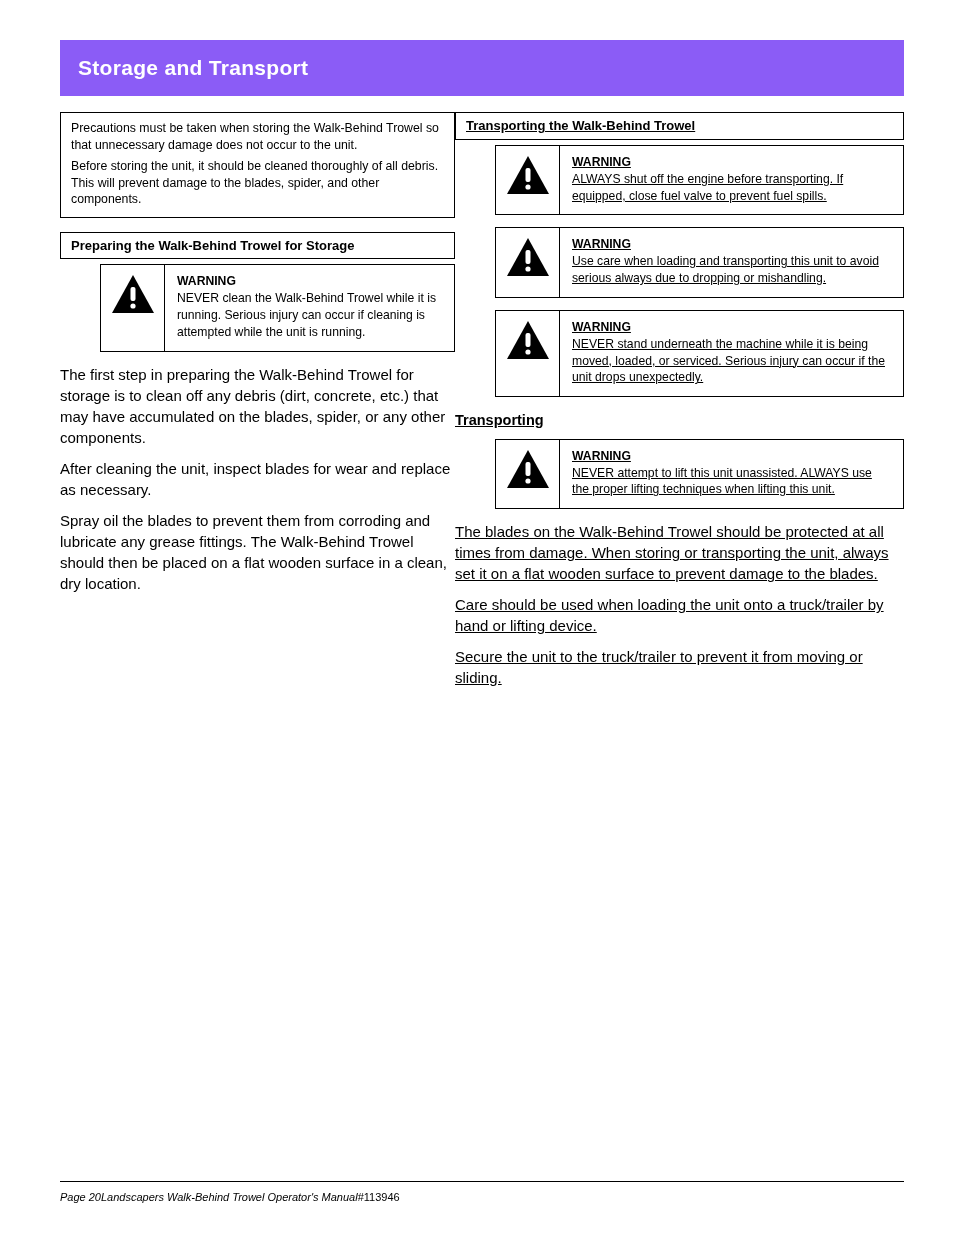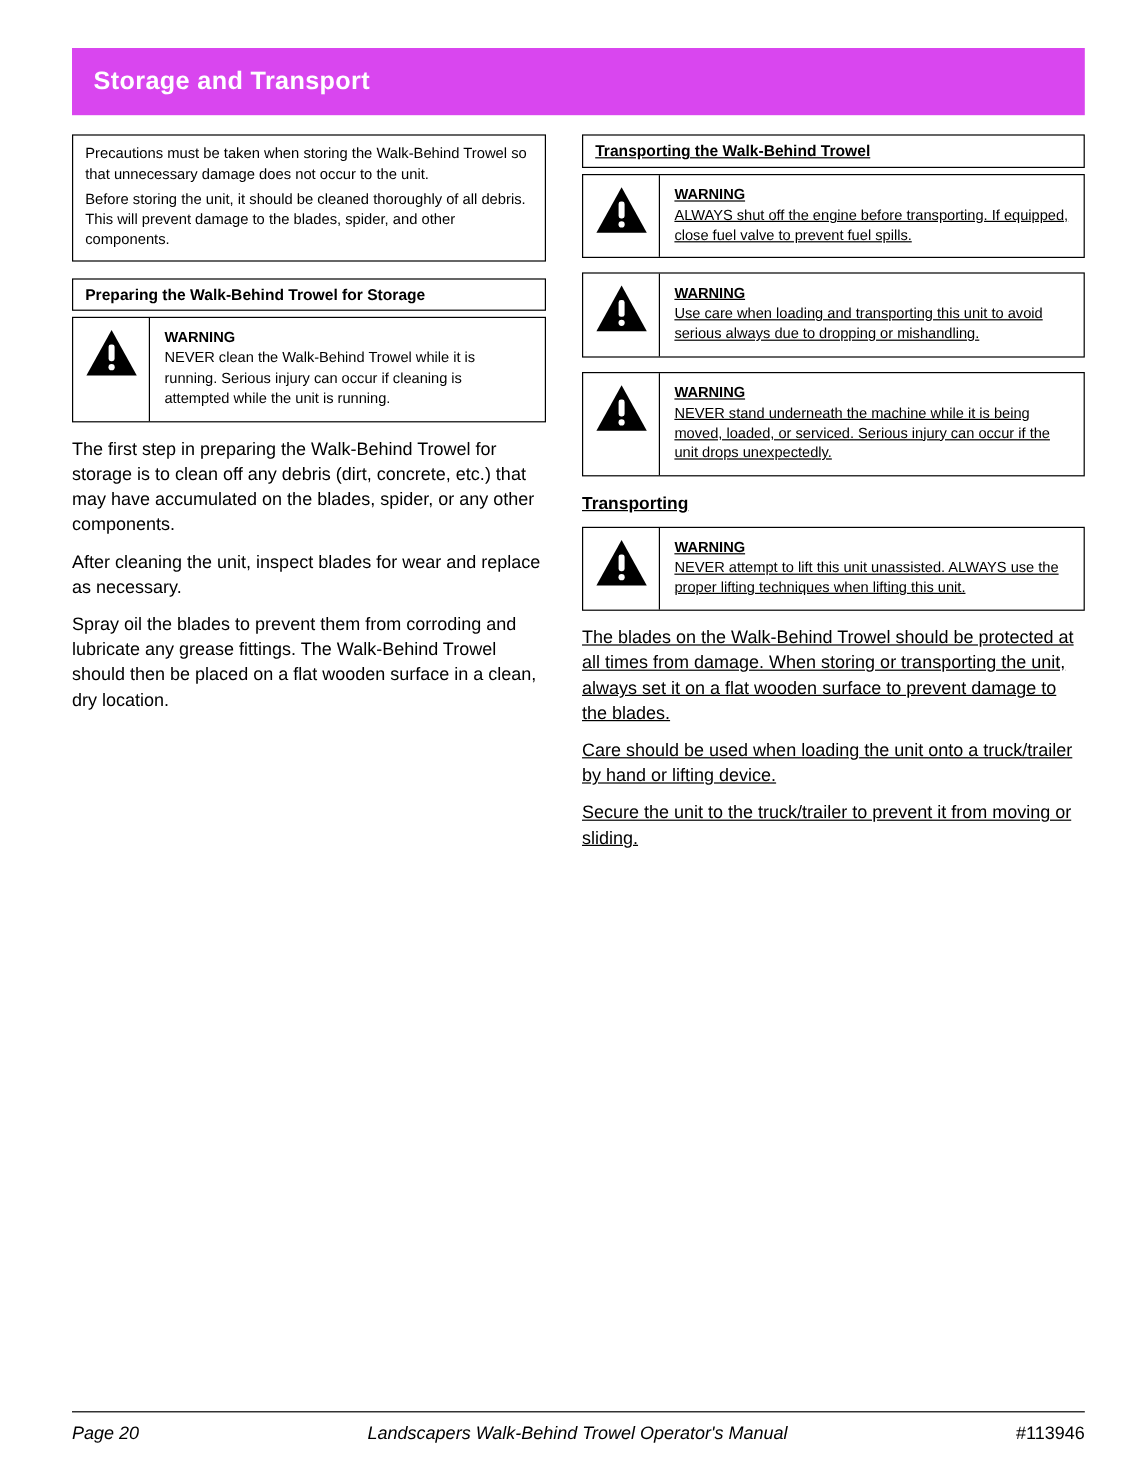--- a/index.html
+++ b/index.html
@@ -8,33 +8,32 @@
     width: 954px;
     height: 1235px;
     background: #fff;
     color: #000;
     position: relative;
     padding: 40px 50px 30px 60px;
     font-size: 12.5px;
     line-height: 1.35;
   }
   .title-bar {
-    background: #d946ef;
+    background: #8b5cf6;
     color: #fff;
     padding: 14px 18px;
     margin-bottom: 16px;
   }
   .title-bar h1 {
     font-size: 21px;
     font-weight: bold;
     letter-spacing: 0.3px;
   }
   .columns {
     display: flex;
-    gap: 30px;
   }
   .col-left { flex: 0 0 395px; }
   .col-right { flex: 1; text-decoration: underline; }
   .intro-box {
     border: 1.5px solid #000;
     padding: 7px 10px 9px 10px;
     margin-bottom: 14px;
     font-size: 12.3px;
     line-height: 1.34;
   }
@@ -43,20 +42,21 @@
     border: 1.5px solid #000;
     padding: 4px 10px;
     font-weight: bold;
     font-size: 13px;
     margin-bottom: 5px;
   }
   .warn-box {
     display: flex;
     border: 1.5px solid #000;
     margin-bottom: 12px;
+    margin-left: 40px;
   }
   .warn-icon-cell {
     border-right: 1.5px solid #000;
     width: 64px;
     display: flex;
     align-items: flex-start;
     justify-content: center;
     padding: 8px 6px;
   }
   .warn-text-cell {
@@ -77,22 +77,21 @@
     margin: 14px 0 8px 0;
   }
   .footer-row {
     position: absolute;
     left: 60px;
     right: 50px;
     bottom: 30px;
     border-top: 1px solid #000;
     padding-top: 8px;
     display: flex;
-    justify-content: space-between;
-    font-size: 15px;
+    font-size: 11px;
     font-style: italic;
   }
   .footer-row .ref { font-style: normal; }
   .tri-svg { display: block; }
 </style>
 </head>
 <body>
 
 <div class="title-bar">
   <h1>Storage and Transport</h1>

